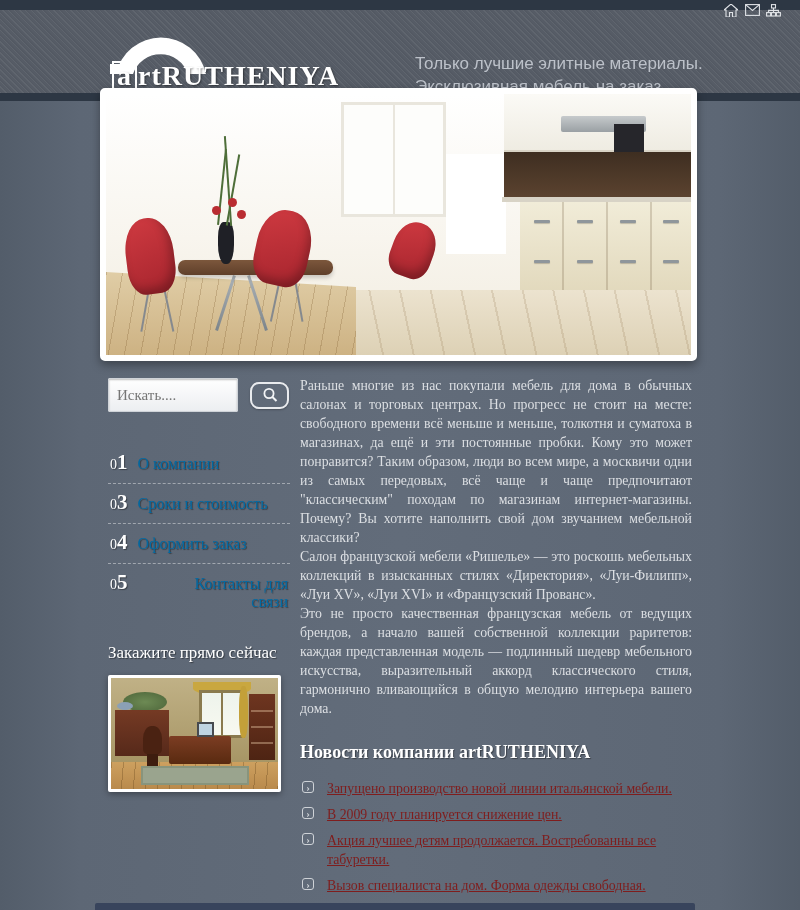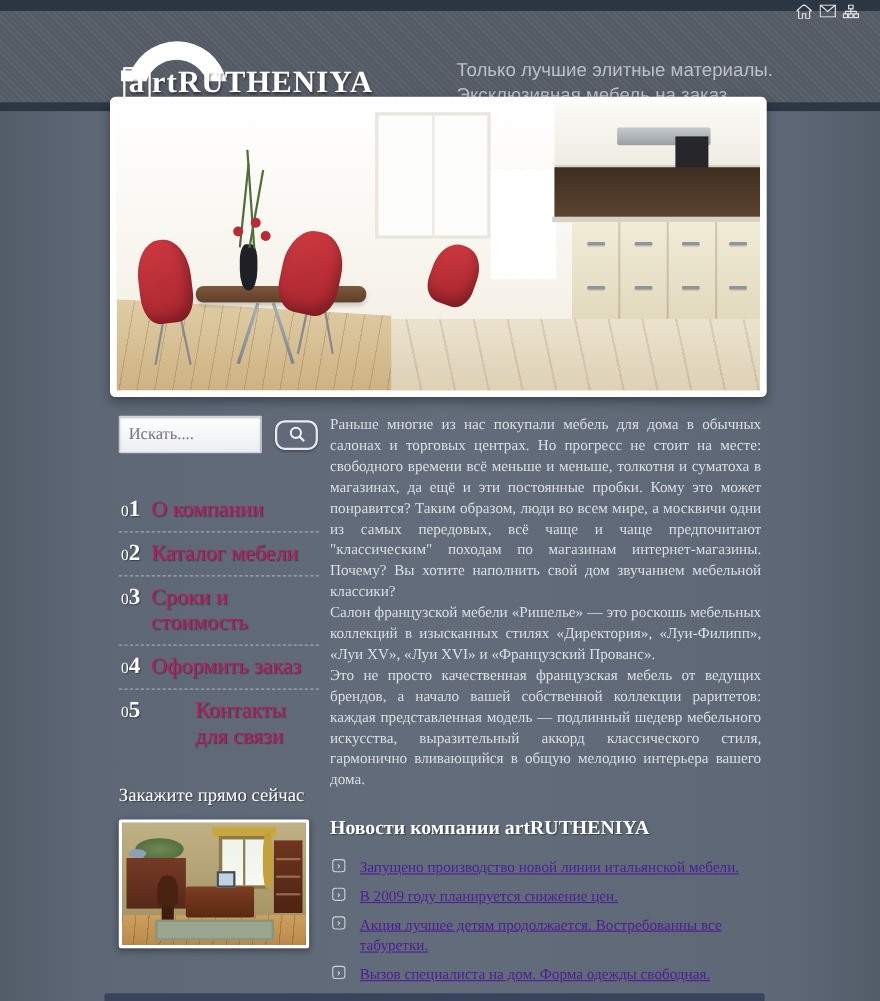--- a/index.html
+++ b/index.html
@@ -72,21 +72,21 @@
     border:2px solid #e9ebee; border-radius:9px; cursor:pointer; display:flex; align-items:center; justify-content:center;
     box-shadow:0 1px 2px rgba(0,0,0,.25); }
   
   .menu { margin-top:32px; }
   .menu-item { display:flex; align-items:baseline; padding:6px 2px 8px;
     border-bottom:1px dashed rgba(255,255,255,.42); cursor:pointer; }
   .menu-item:last-child { border-bottom:none;gap:40px; }
   .mnum { color:#fff; margin-right:10px; text-shadow:1px 1px 1px rgba(0,0,0,.4); white-space:nowrap; }
   .mnum .zero { font-size:14px; }
   .mnum .big { font-size:21px; font-weight:bold; }
-  .mlabel { color:#be185d; font-size:20px; text-shadow:1px 1px 1px rgba(0,0,0,.4); }
+  .mlabel { color:#0369a1; font-size:16px; text-shadow:1px 1px 1px rgba(0,0,0,.4);text-align:right; }
   .order-h { margin-top:24px; color:#fff; font-size:17px; font-weight:normal; text-shadow:1px 1px 1px rgba(0,0,0,.45); }
   .order-photo { margin-top:12px; width:173px; height:117px; border:3px solid #fff; border-radius:2px;
     box-shadow:0 2px 6px rgba(0,0,0,.35); cursor:pointer; }
   .oscene { position:relative; width:167px; height:111px; overflow:hidden;
     background:linear-gradient(180deg,#c0b186 0%,#a99868 70%,#9c8b5c 100%); }
   .oscene * { position:absolute; }
   .o-window { left:88px; top:12px; width:46px; height:48px; background:linear-gradient(#eef3ec,#f8f9f0);
     border:3px solid #8a7a4e; }
   .o-window i { position:absolute; left:19px; top:0; width:2px; height:42px; background:#8a7a4e; }
   .o-curtain { left:82px; top:4px; width:58px; height:13px; background:#c9a73f; border-radius:0 0 50% 50%; }
@@ -104,21 +104,21 @@
   .o-floor i { position:absolute; inset:0; background:repeating-linear-gradient(95deg, rgba(90,60,20,.3) 0 1px, transparent 1px 12px); }
   .o-rug { left:30px; top:88px; width:108px; height:19px; background:#9aa48e; border:2px solid #88947c; }
   
   .main { position:absolute; left:300px; top:376px; width:392px; color:#dcdfe3; }
   .para { font-size:13.8px; line-height:19px; text-align:justify; }
   .news-h { margin-top:24px; color:#fff; font-size:18px; font-weight:bold; text-shadow:1px 1px 1px rgba(0,0,0,.4); }
   .news { margin-top:16px; }
   .news-item { position:relative; padding-left:27px; margin-bottom:7px; min-height:18px; }
   .nicon { position:absolute; left:2px; top:2px; width:12px; height:12px; border:1px solid #ced2d7; border-radius:3px;
     color:#ced2d7; font-size:11px; line-height:10px; text-align:center; font-weight:bold; }
-  .nlink { color:#4c1d95; font-size:13.8px; line-height:19px; text-decoration:underline; cursor:pointer; }
+  .nlink { color:#7f1d1d; font-size:13.8px; line-height:19px; text-decoration:underline; cursor:pointer; }
   .footer-strip { position:absolute; left:95px; bottom:0; width:600px; height:7px; background:#38445c; border-radius:2px 2px 0 0; }
 </style>
 </head>
 <body>
 
 <div class="top-strip"></div>
 
 <div class="header">
   <div class="logo">
     <svg class="logo-arch" width="120" height="52" viewBox="0 0 120 52">
@@ -218,24 +218,20 @@
       </svg>
     </button>
   </div>
 
   <div class="menu">
     <div class="menu-item">
       <span class="mnum"><span class="zero">0</span><span class="big">1</span></span>
       <span class="mlabel">О компании</span>
     </div>
     <div class="menu-item">
-      <span class="mnum"><span class="zero">0</span><span class="big">2</span></span>
-      <span class="mlabel">Каталог мебели</span>
-    </div>
-    <div class="menu-item">
       <span class="mnum"><span class="zero">0</span><span class="big">3</span></span>
       <span class="mlabel">Сроки и стоимость</span>
     </div>
     <div class="menu-item">
       <span class="mnum"><span class="zero">0</span><span class="big">4</span></span>
       <span class="mlabel">Оформить заказ</span>
     </div>
     <div class="menu-item">
       <span class="mnum"><span class="zero">0</span><span class="big">5</span></span>
       <span class="mlabel">Контакты для связи</span>

